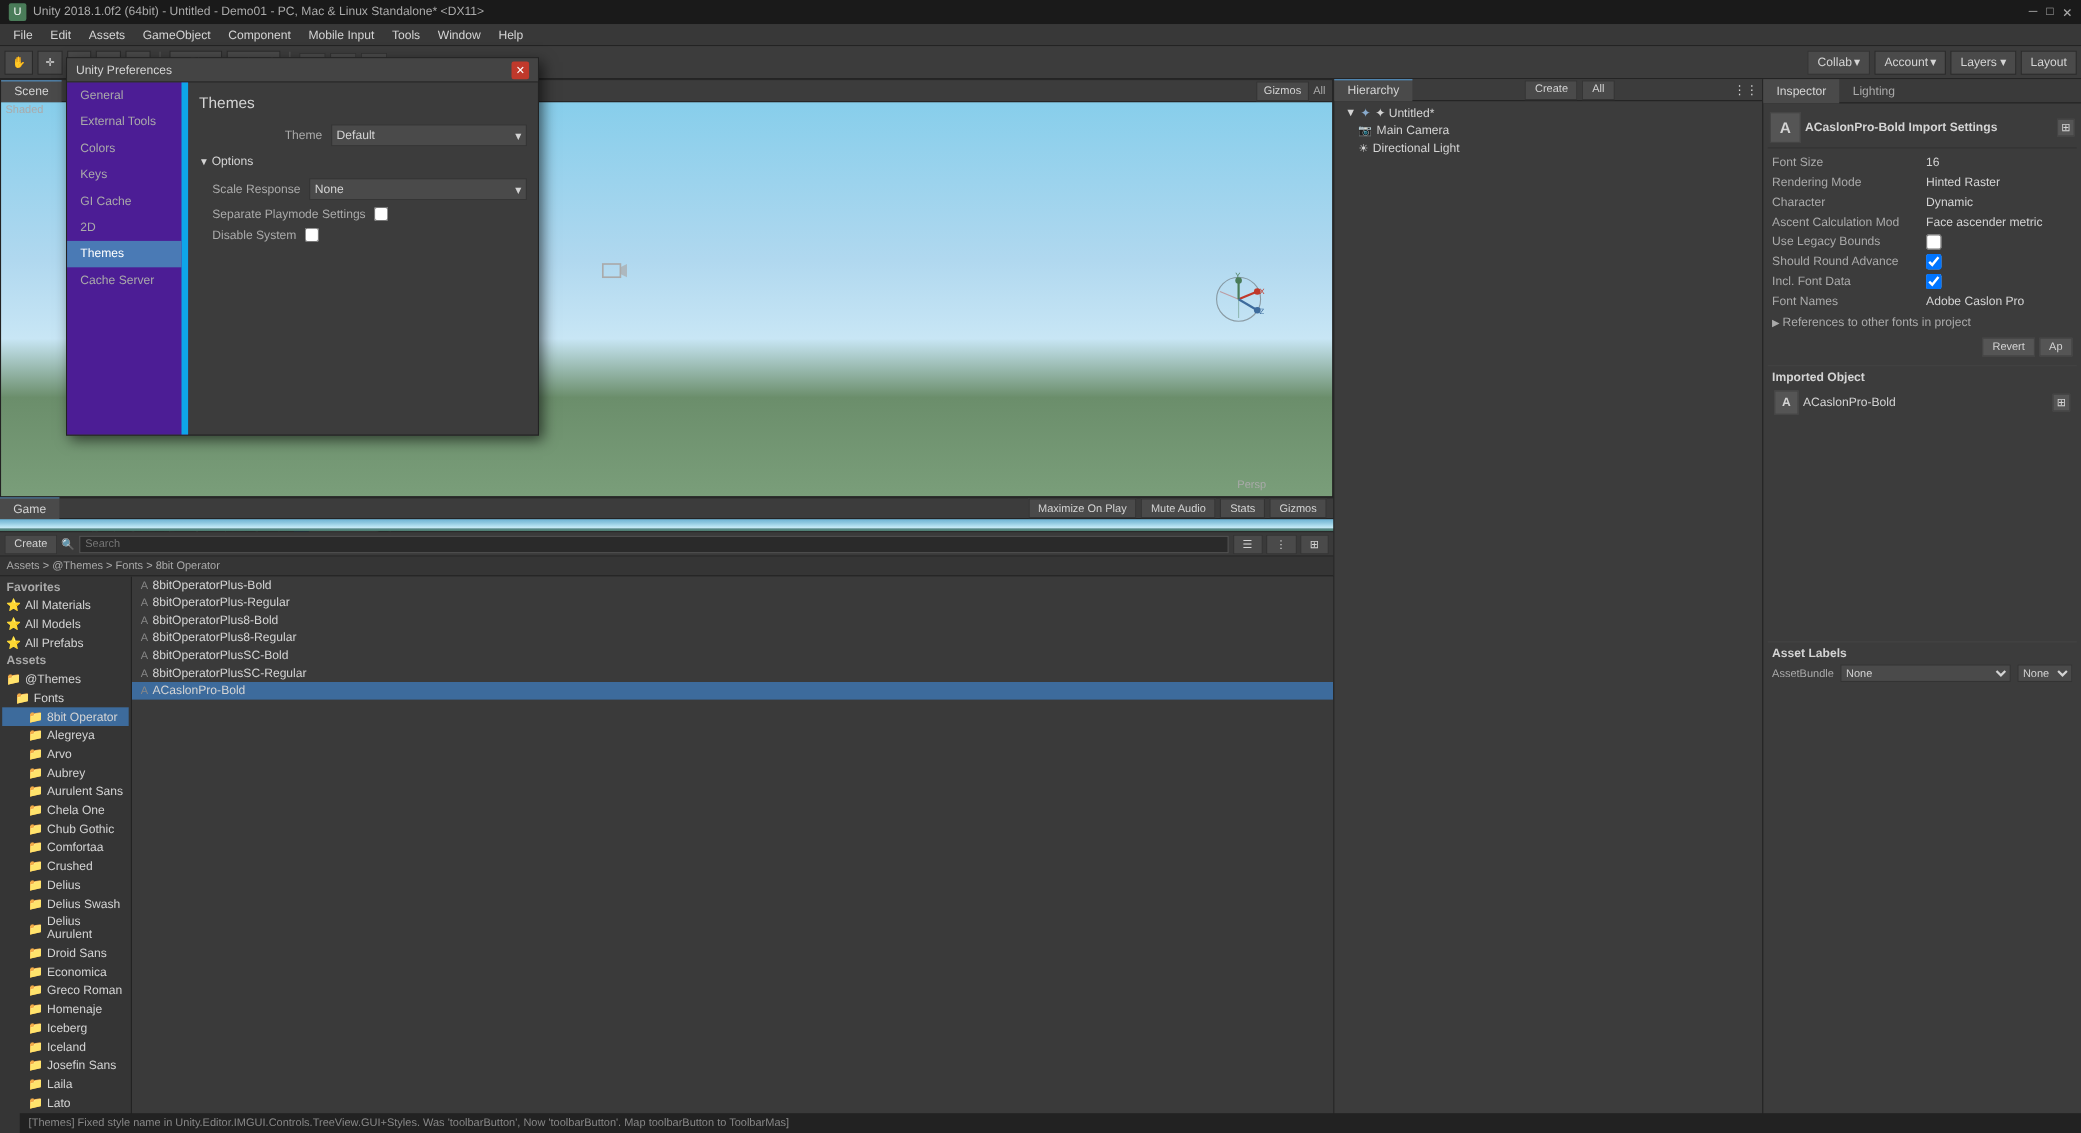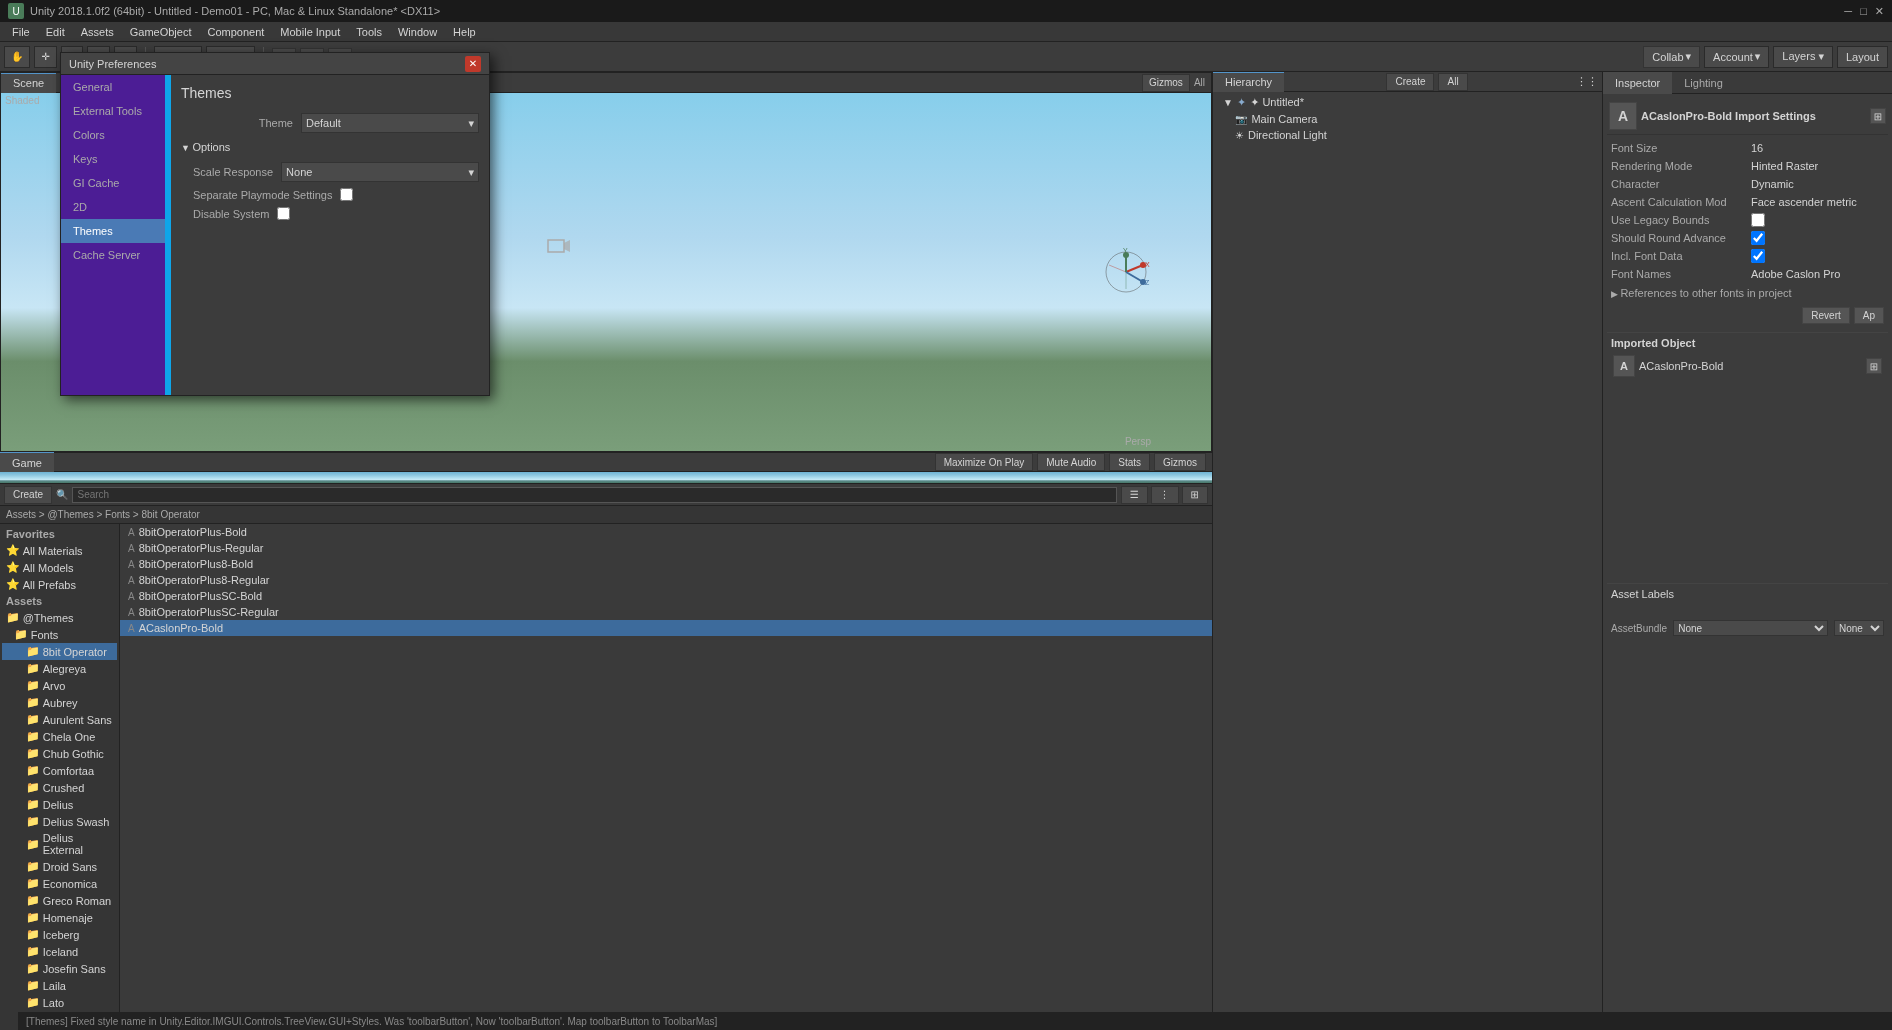--- a/index.html
+++ b/index.html
@@ -323,22 +323,22 @@
       padding: 2px;
     }
     .asset-labels-section {
       border-top: 1px solid #444;
       padding: 4px;
       margin-top: 4px;
     }
     .asset-labels-title {
       color: #d4d4d4;
       font-size: 11px;
-      font-weight: normal;
-      margin-bottom: 20px;
+      font-weight: bold;
+      margin-bottom: 4px;
     }
     .asset-bundle-row {
       display: flex;
       align-items: center;
       gap: 4px;
       font-size: 10px;
     }
 
     
     .game-tab-bar {
@@ -859,21 +859,21 @@
           <div class="tree-item tree-indent2">
             <span>📁</span>
             <span>Delius</span>
           </div>
           <div class="tree-item tree-indent2">
             <span>📁</span>
             <span>Delius Swash</span>
           </div>
           <div class="tree-item tree-indent2">
             <span>📁</span>
-            <span>Delius External</span>
+            <span>Delius Aurulent</span>
           </div>
           <div class="tree-item tree-indent2">
             <span>📁</span>
             <span>Droid Sans</span>
           </div>
           <div class="tree-item tree-indent2">
             <span>📁</span>
             <span>Economica</span>
           </div>
           <div class="tree-item tree-indent2">

